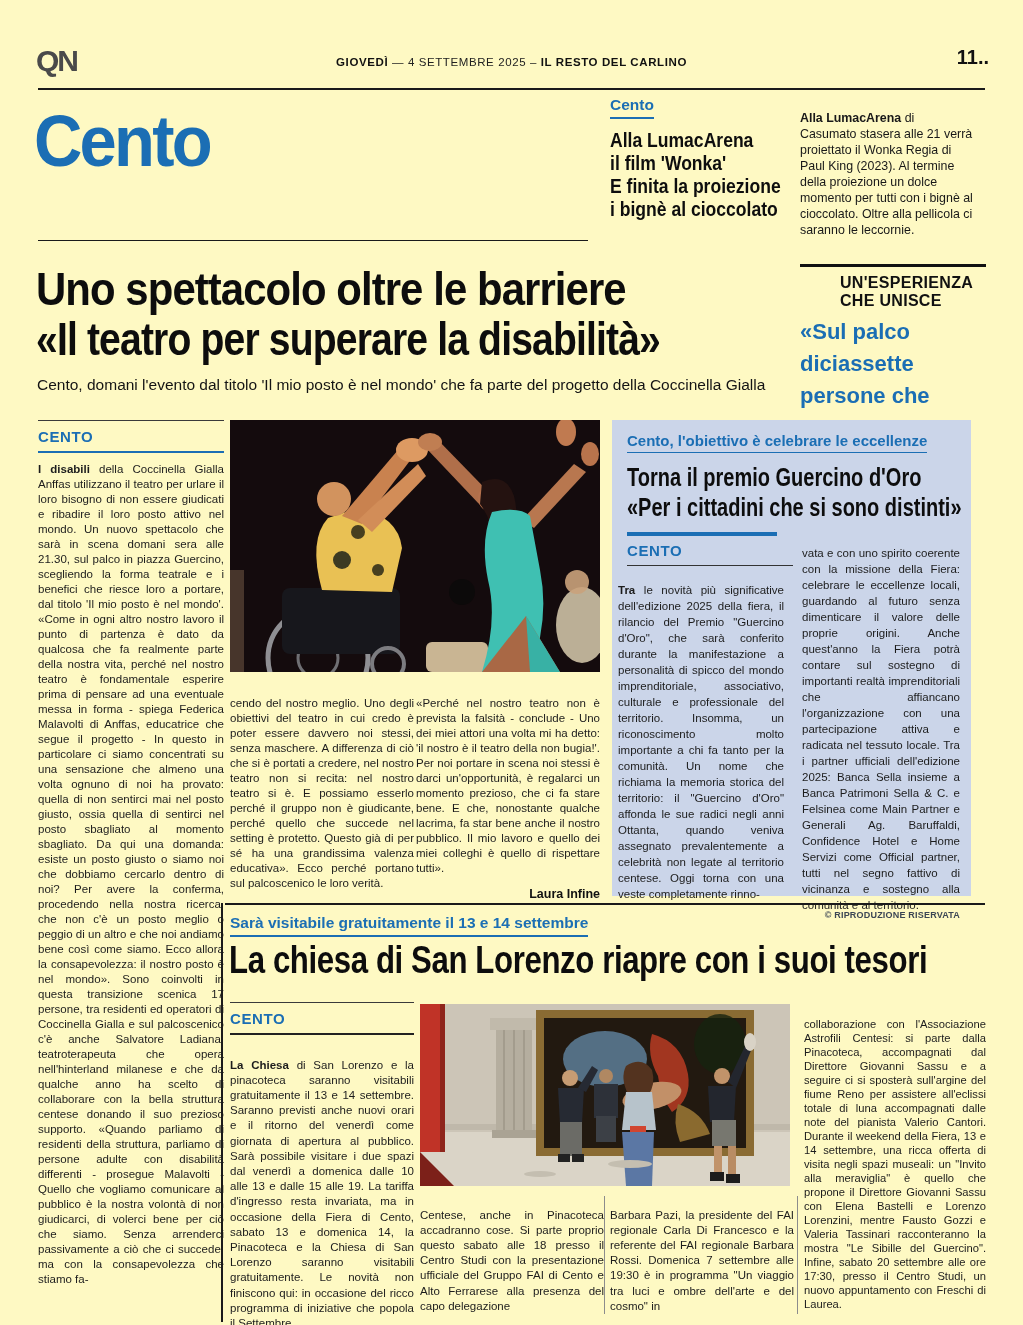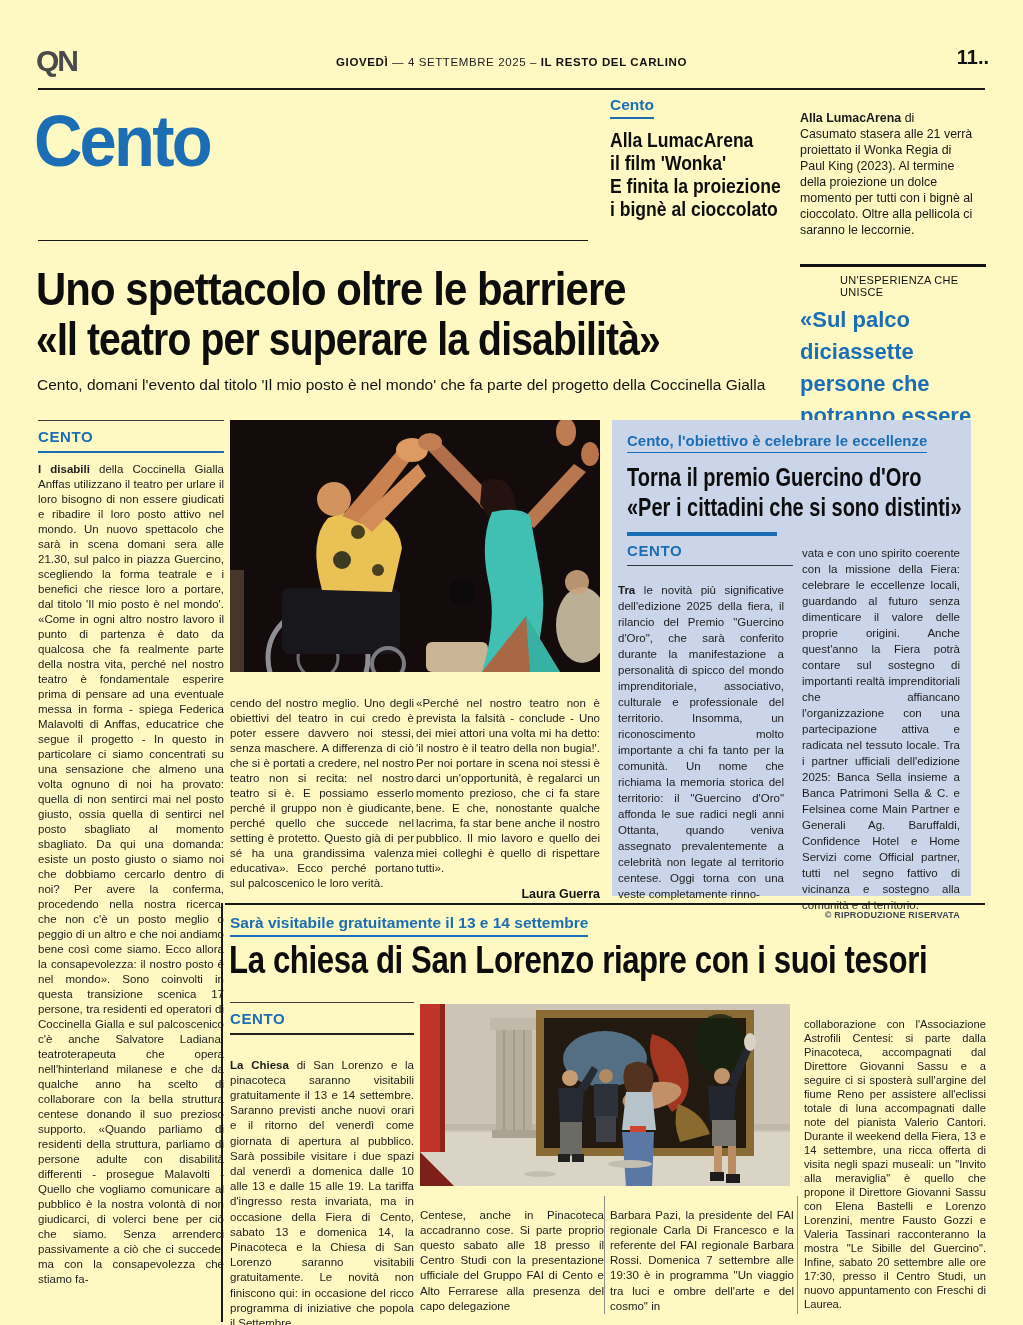--- a/index.html
+++ b/index.html
@@ -28,21 +28,21 @@
   #brief-body{left:800px;top:98px;width:174px;font-size:12.4px;line-height:16px;text-align:left;color:#181818;}
   
   #main-hl{left:36px;top:264px;}
   #main-hl .l{font-size:46px;font-weight:800;letter-spacing:-1px;color:#0d0d0d;line-height:50px;
               white-space:nowrap;transform-origin:0 0;}
   #main-hl .l1{transform:scaleX(.91);}
   #main-hl .l2{transform:scaleX(.85);}
   #subhead{left:37px;top:376px;font-size:15.5px;color:#141414;white-space:nowrap;}
   
   #pullquote{left:800px;top:264px;width:186px;border-top:3px solid #111;padding-top:7px;}
-  #pq-label{font-size:11px;font-weight:400;letter-spacing:.3px;color:#111;padding-left:40px;}
+  #pq-label{font-size:16px;font-weight:700;letter-spacing:.3px;color:#111;padding-left:40px;}
   #pq-text{margin-top:6px;font-size:22px;line-height:32px;font-weight:800;color:#1b6eb4;}
   
   .colhead{border-top:1px solid #3a3a3a;}
   .colhead .lbl{display:block;padding:7px 0 6px 0;color:#1b6eb4;font-weight:800;font-size:15px;letter-spacing:.6px;}
   .colhead.blue-under{border-bottom:2.5px solid #1b6eb4;}
   .colhead.dark-under{border-bottom:2px solid #222;}
   .body{font-size:11.5px;line-height:15px;text-align:justify;hyphens:auto;-webkit-hyphens:auto;color:#1c1c1c;}
   .body .lead{font-weight:800;}
   #col-left{left:38px;top:420px;width:186px;}
   #col-left .body{margin-top:9px;}
@@ -162,21 +162,21 @@
       <polygon points="252,252 296,196 330,252" fill="#a96845"></polygon>
       <path d="M296,196 L330,252 L300,252 Z" fill="#38b1a5"></path>
     </svg>
   </div>
 
   <div class="abs" id="col-mid1">
     <p class="body" lang="it">cendo del nostro meglio. Uno degli obiettivi del teatro in cui credo è poter essere davvero noi stessi, senza maschere. A differenza di ciò che si è portati a credere, nel nostro teatro non si recita: nel nostro teatro si è. E possiamo esserlo perché il gruppo non è giudicante, perché quello che succede nel setting è protetto. Questo già di per sé ha una grandissima valenza educativa». Ecco perché portano sul palcoscenico le loro verità.</p>
   </div>
   <div class="abs" id="col-mid2">
     <p class="body" lang="it">«Perché nel nostro teatro non è prevista la falsità - conclude - Uno dei miei attori una volta mi ha detto: 'il nostro è il teatro della non bugia!'. Per noi portare in scena noi stessi è darci un'opportunità, è regalarci un momento prezioso, che ci fa stare bene. E che, nonostante qualche lacrima, fa star bene anche il nostro pubblico. Il mio lavoro e quello dei miei colleghi è quello di rispettare tutti».</p>
-    <div class="byline">Laura Guerra</div>
+    <div class="byline">Laura Infine</div>
   </div>
 
   <div class="abs" id="box">
     <div id="box-kick">
       <span class="kicker-link">Cento, l'obiettivo è celebrare le eccellenze</span>
     </div>
     <div id="box-hl">
       <div>Torna il premio Guercino d'Oro</div>
       <div>«Per i cittadini che si sono distinti»</div>
     </div>

